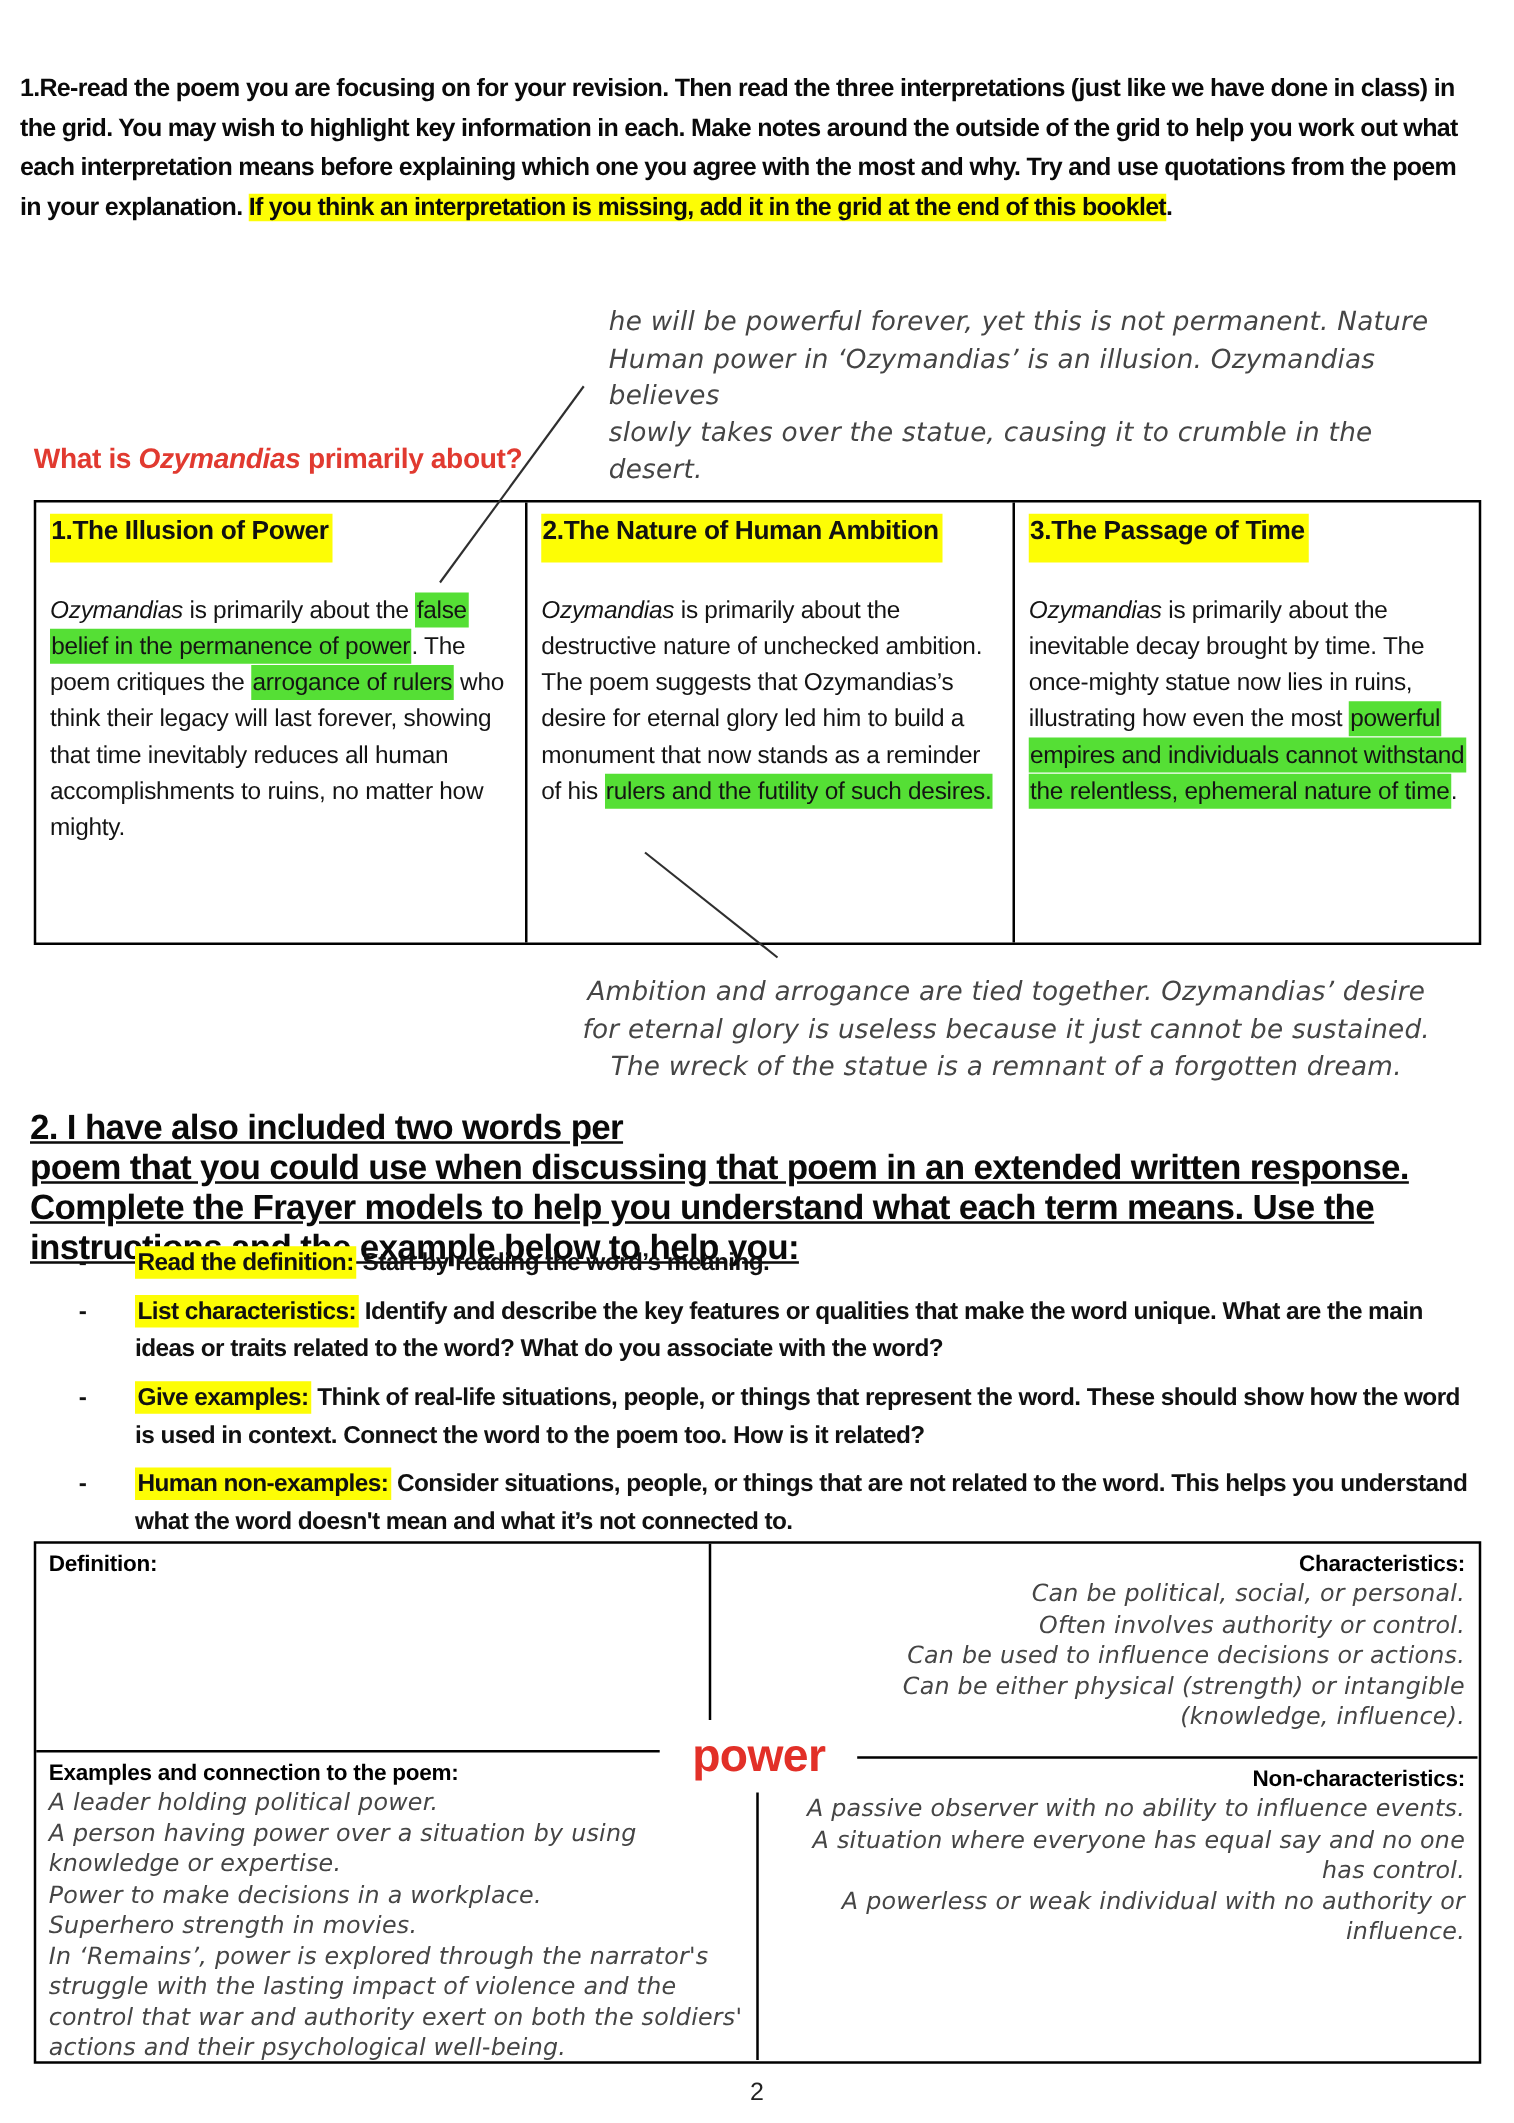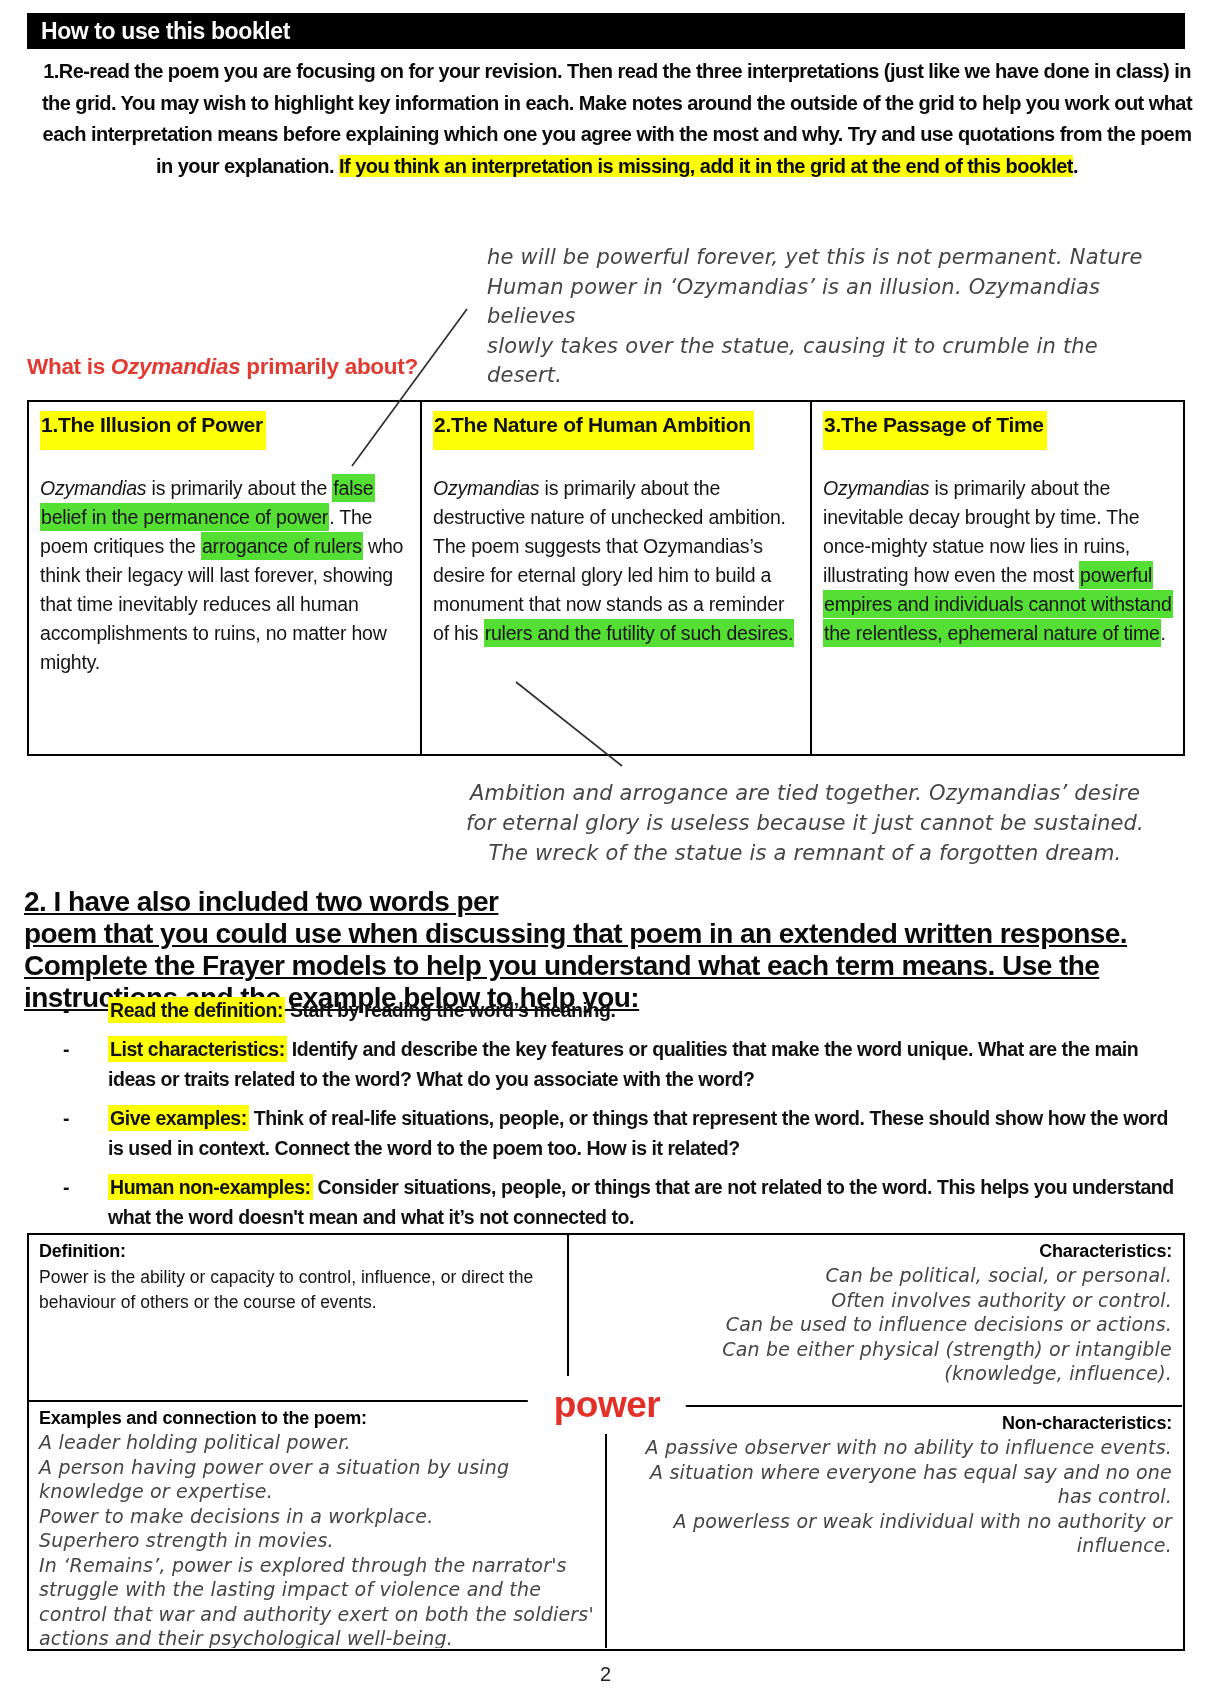--- a/index.html
+++ b/index.html
@@ -19,24 +19,23 @@
   
   .title-bar{
     position:absolute;left:27px;top:13px;width:1158px;height:36px;
     background:#000;color:#fff;
     font-size:23px;font-weight:700;letter-spacing:-0.4px;
     display:flex;align-items:center;padding-left:14px;box-sizing:border-box;
   }
 
   
   .intro{
-    position:absolute;left:36px;top:56px;width:1162px;
+    position:absolute;left:16px;top:56px;width:1162px;
     font-size:20px;font-weight:700;line-height:31.5px;letter-spacing:-0.55px;
     color:#0a0a0a;
-    text-align:center;
   }
 
   
   .handwriting{
     font-family:"DejaVu Sans",sans-serif;
     font-style:italic;
     color:#454545;
     letter-spacing:0.2px;
   }
   .note-top{
@@ -140,23 +139,20 @@
   .page-number{
     position:absolute;left:0;top:1663px;width:1211px;
     text-align:center;font-size:20px;color:#222;
   }
 </style>
 </head>
 <body>
 
 <div class="page">
 
-  <div class="title-bar">
-    <span>How to use this booklet</span>
-  </div>
 
   <div class="intro"><span>1.Re-read the poem you are focusing on for your revision. Then read the three interpretations (just like we have done in class) in the grid. You may wish to highlight key information in each. Make notes around the outside of the grid to help you work out what each interpretation means before explaining which one you agree with the most and why. Try and use quotations from the poem in your explanation. </span><span class="hl-y">If you think an interpretation is missing, add it in the grid at the end of this booklet</span><span>.</span></div>
 
   <div class="handwriting note-top">
       <div>he will be powerful forever, yet this is not permanent. Nature</div>
       <div>Human power in ‘Ozymandias’ is an illusion. Ozymandias believes</div>
       <div>slowly takes over the statue, causing it to crumble in the</div>
       <div>desert.</div>
     </div>
 
@@ -200,21 +196,20 @@
     </div>
     <div class="instr-item">
       <span class="instr-marker">-</span>
       <span class="instr-text"><span class="instr-lead">Human non-examples:</span><span> Consider situations, people, or things that are not related to the word. This helps you understand what the word doesn't mean and what it’s not connected to.</span></span>
     </div>
   </div>
 
   <div class="frayer">
     <div class="frayer-cell cell-def">
       <div class="frayer-heading">Definition:</div>
-      <div class="frayer-def-text">Power is the ability or capacity to control, influence, or direct the behaviour of others or the course of events.</div>
     </div>
     <div class="frayer-cell cell-char align-r">
       <div class="frayer-heading">Characteristics:</div>
       <div class="handwriting frayer-hand">
           <div>Can be political, social, or personal.</div>
           <div>Often involves authority or control.</div>
           <div>Can be used to influence decisions or actions.</div>
           <div>Can be either physical (strength) or intangible (knowledge, influence).</div>
         </div>
     </div>

